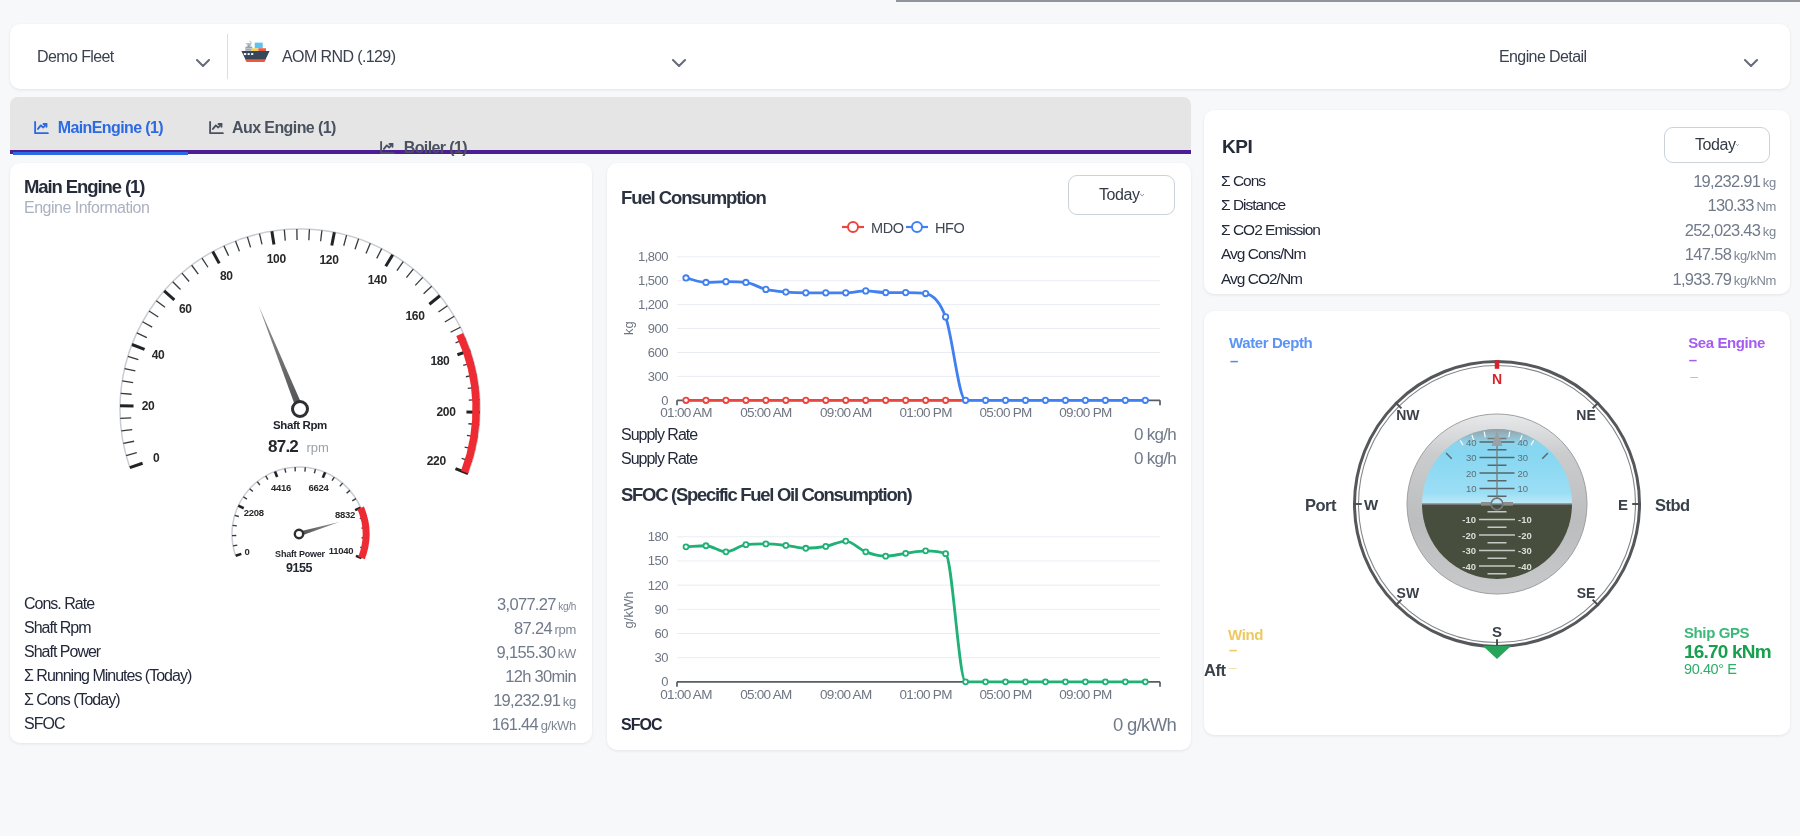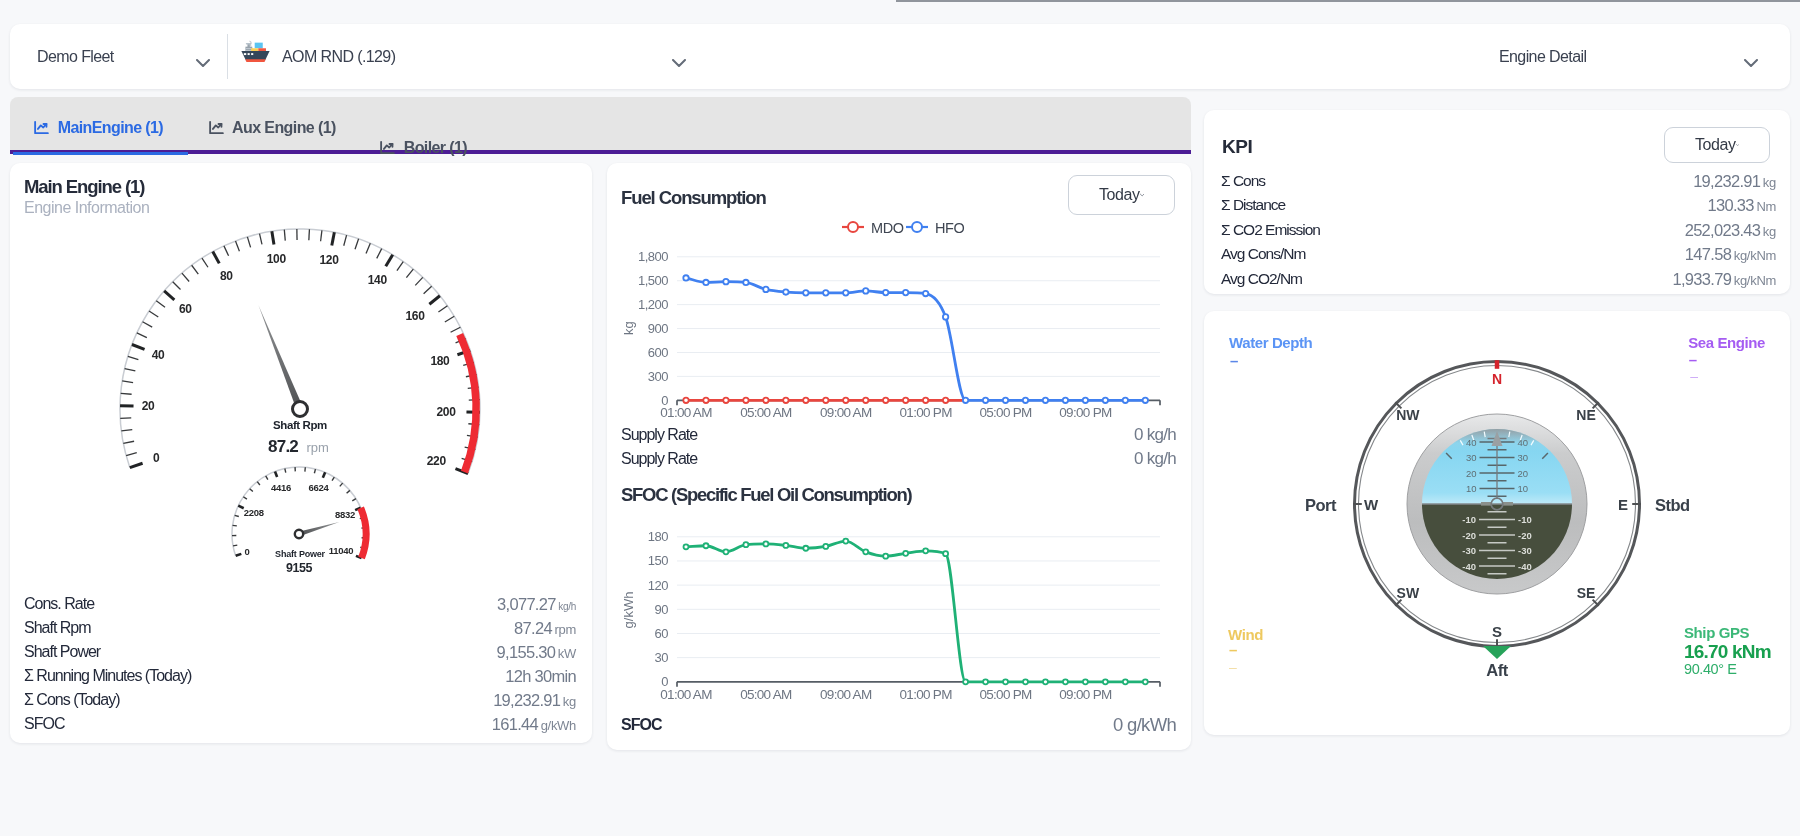--- a/index.html
+++ b/index.html
@@ -449,15 +449,15 @@
 <div style="position:absolute;left:26px;top:41px;font-size:15px;font-weight:bold;color:#5b87e8;">–</div>
 <div style="position:absolute;right:25px;top:23px;font-size:15px;font-weight:bold;letter-spacing:-0.4px;color:#a55cf2;">Sea Engine</div>
 <div style="position:absolute;right:93px;top:40px;font-size:15px;font-weight:bold;color:#a55cf2;">–</div>
 <div style="position:absolute;right:92px;top:57px;font-size:14px;color:#cfaef7;">–</div>
 <div style="position:absolute;left:24px;top:315px;font-size:15px;font-weight:bold;letter-spacing:-0.4px;color:#eec95f;">Wind</div>
 <div style="position:absolute;left:25px;top:330px;font-size:15px;font-weight:bold;color:#eec95f;">–</div>
 <div style="position:absolute;left:25px;top:348px;font-size:14px;color:#f3dfa8;">–</div>
 <div style="position:absolute;left:480px;top:313px;font-size:15px;font-weight:bold;letter-spacing:-0.4px;color:#3cb878;">Ship GPS</div>
 <div style="position:absolute;left:480px;top:330px;font-size:19px;font-weight:bold;letter-spacing:-0.8px;color:#18a04f;">16.70 kNm</div>
 <div style="position:absolute;left:480px;top:350px;font-size:14.5px;letter-spacing:-0.4px;color:#2eae6a;">90.40° E</div>
-<div style="position:absolute;left:0;top:350px;width:586px;text-align:center;font-size:16.5px;font-weight:bold;letter-spacing:-0.5px;color:#39414b;">Aft</div>
+<div style="position:absolute;left:0;top:350px;width:586px;font-size:16.5px;font-weight:bold;letter-spacing:-0.5px;color:#39414b;">Aft</div>
 <div style="position:absolute;left:101px;top:185px;font-size:16.5px;font-weight:bold;letter-spacing:-0.5px;color:#39414b;">Port</div>
 <div style="position:absolute;left:451px;top:185px;font-size:16.5px;font-weight:bold;letter-spacing:-0.5px;color:#39414b;">Stbd</div>
 </div>
 </body></html>

